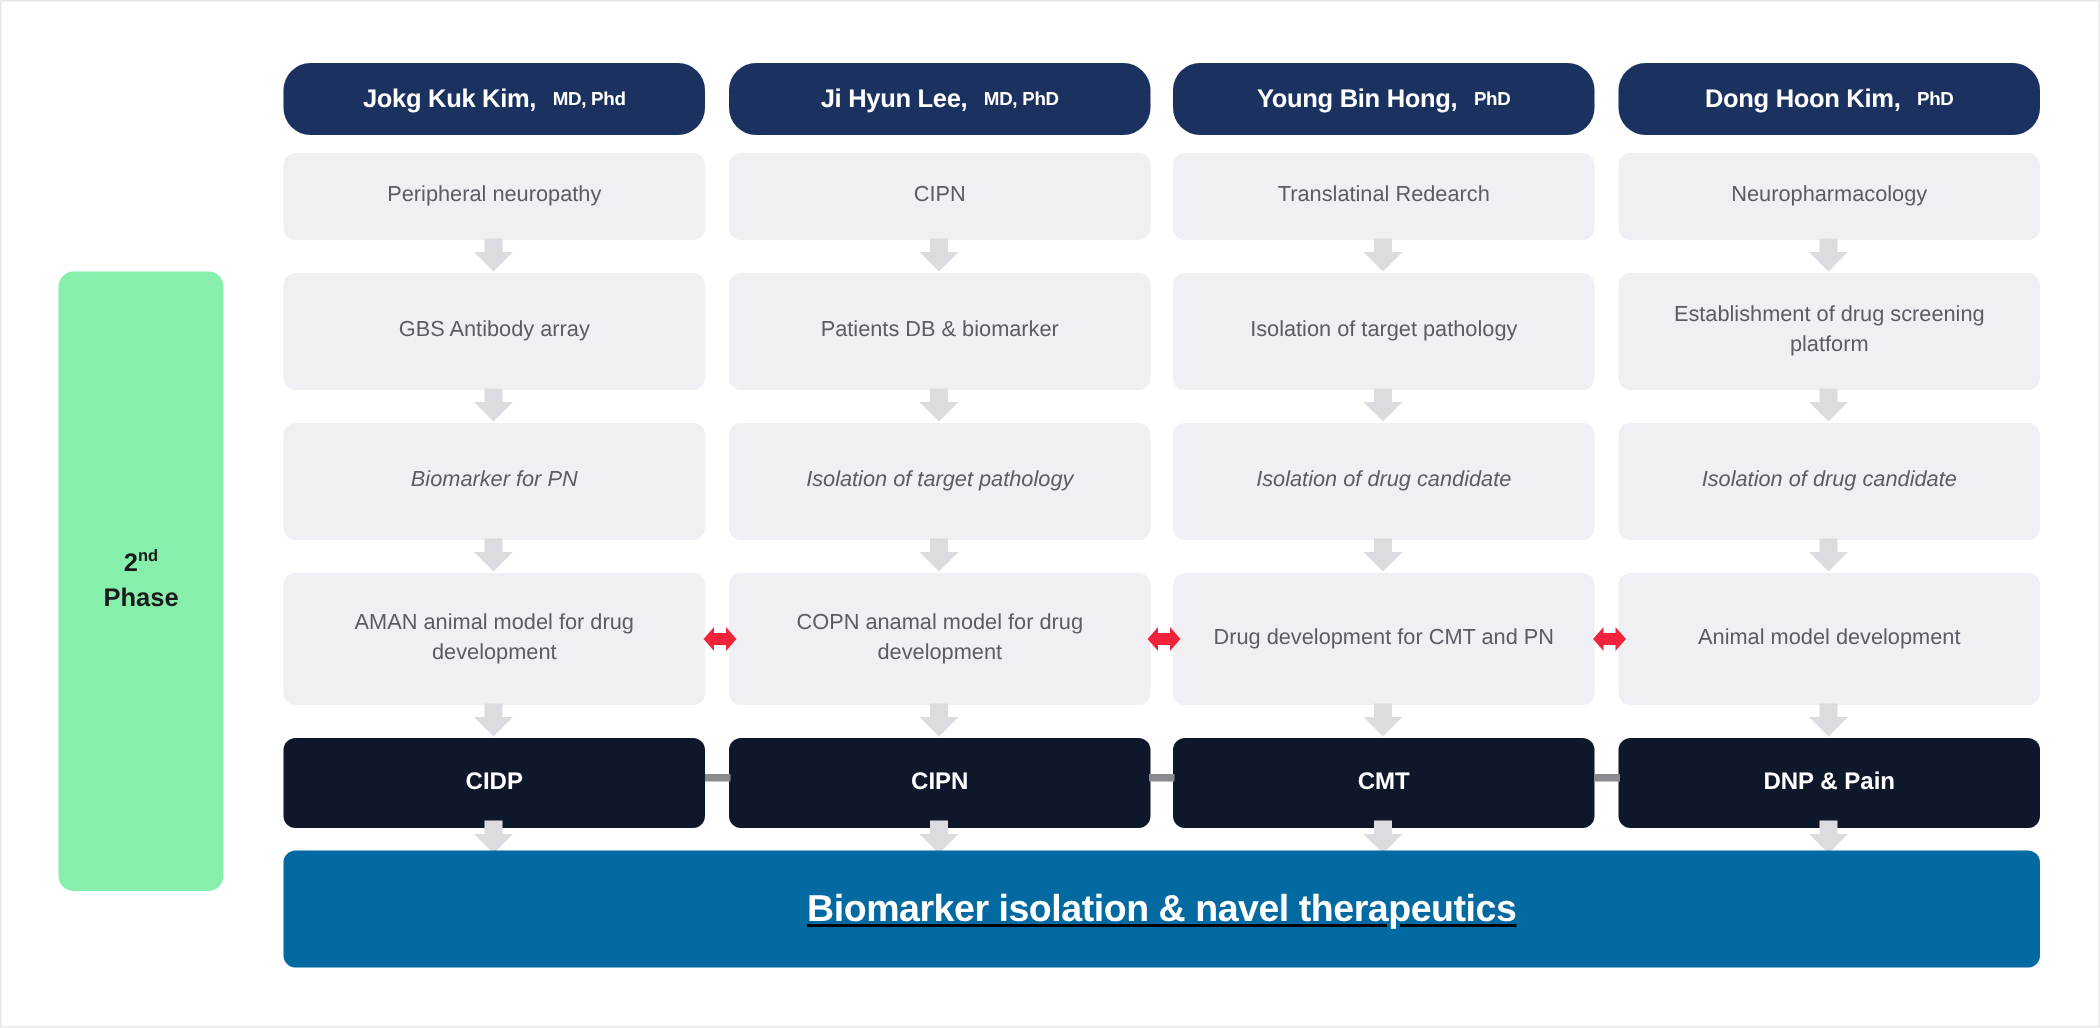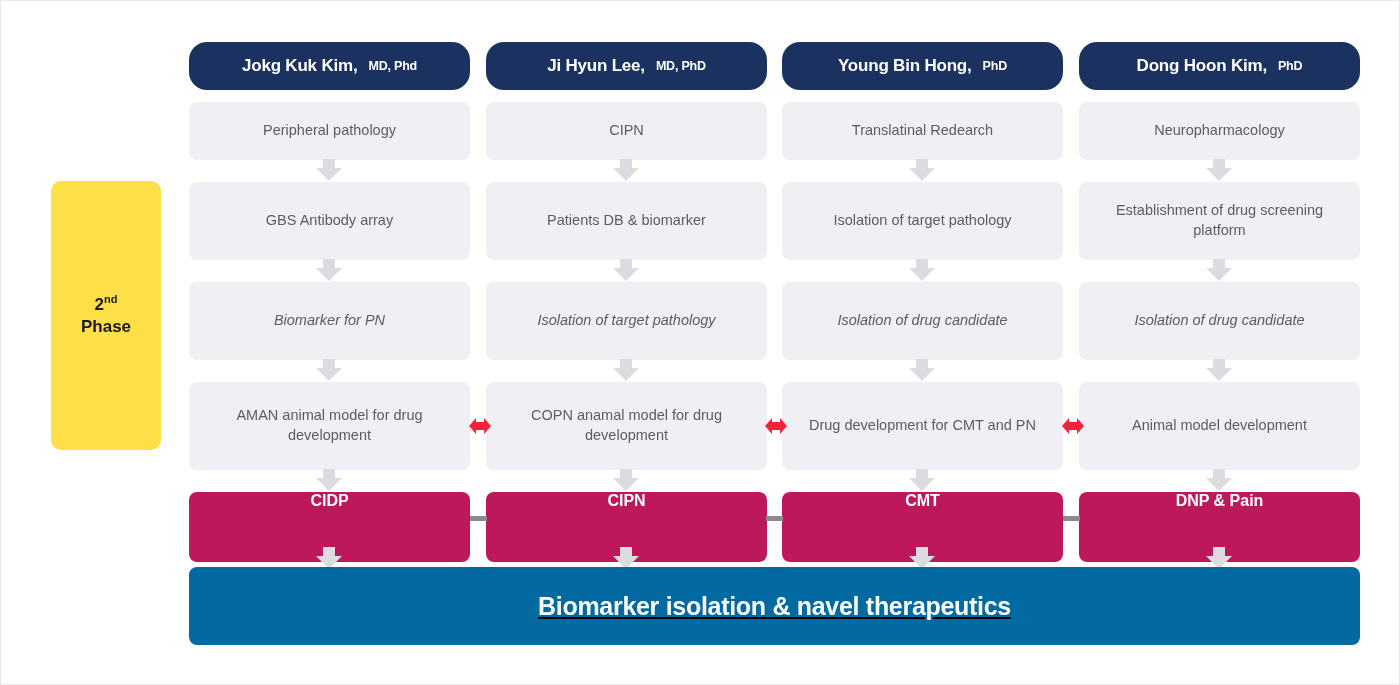--- a/index.html
+++ b/index.html
@@ -19,28 +19,27 @@
     background: #ffffff;
     border: 1px solid #e8e8e8;
   }
 
   
   .phase-box {
     position: absolute;
     left: 38px;
     top: 180px;
     width: 110px;
-    height: 269px;
-    background: #fde047;
+    height: 413px;
+    background: #86efac;
     border-radius: 10px;
     display: flex;
     align-items: center;
     justify-content: center;
     text-align: center;
-    margin-left: 12px;
   }
   .phase-text {
     font-size: 17px;
     font-weight: bold;
     color: #1a1a1a;
     line-height: 1.35;
   }
   .phase-text sup {
     font-size: 11px;
     vertical-align: super;
@@ -122,25 +121,25 @@
 
   .row-0 { top: 101px;  height: 58px; }
   .row-1 { top: 181px;  height: 78px; }
   .row-2 { top: 281px;  height: 78px; font-style: italic; }
   .row-3 { top: 381px;  height: 88px; }
 
   .blue-box {
     position: absolute;
     top: 491px;
     width: 281px;
-    height: 70px;
-    background: #be185d;
+    height: 60px;
+    background: #0f172a;
     border-radius: 8px;
     display: flex;
-    align-items: flex-start;
+    align-items: center;
     justify-content: center;
   }
   .blue-text {
     font-size: 16px;
     font-weight: bold;
     color: #ffffff;
   }
 
   
   .down-arrow {
@@ -256,21 +255,21 @@
     </div>
   </div>
 
 
   <div class="column col-0">
     <div class="person-header">
       <span class="person-name">Jokg Kuk Kim,</span>
       <span class="person-degree">MD, Phd</span>
     </div>
     <div class="step-box row-0">
-        <span class="step-text">Peripheral pathology</span>
+        <span class="step-text">Peripheral neuropathy</span>
       </div>
     <div class="down-arrow arr-a">
         <div class="shaft"></div>
         <div class="head"></div>
       </div>
     <div class="step-box row-1">
         <span class="step-text">GBS Antibody array</span>
       </div>
     <div class="down-arrow arr-b">
         <div class="shaft"></div>

